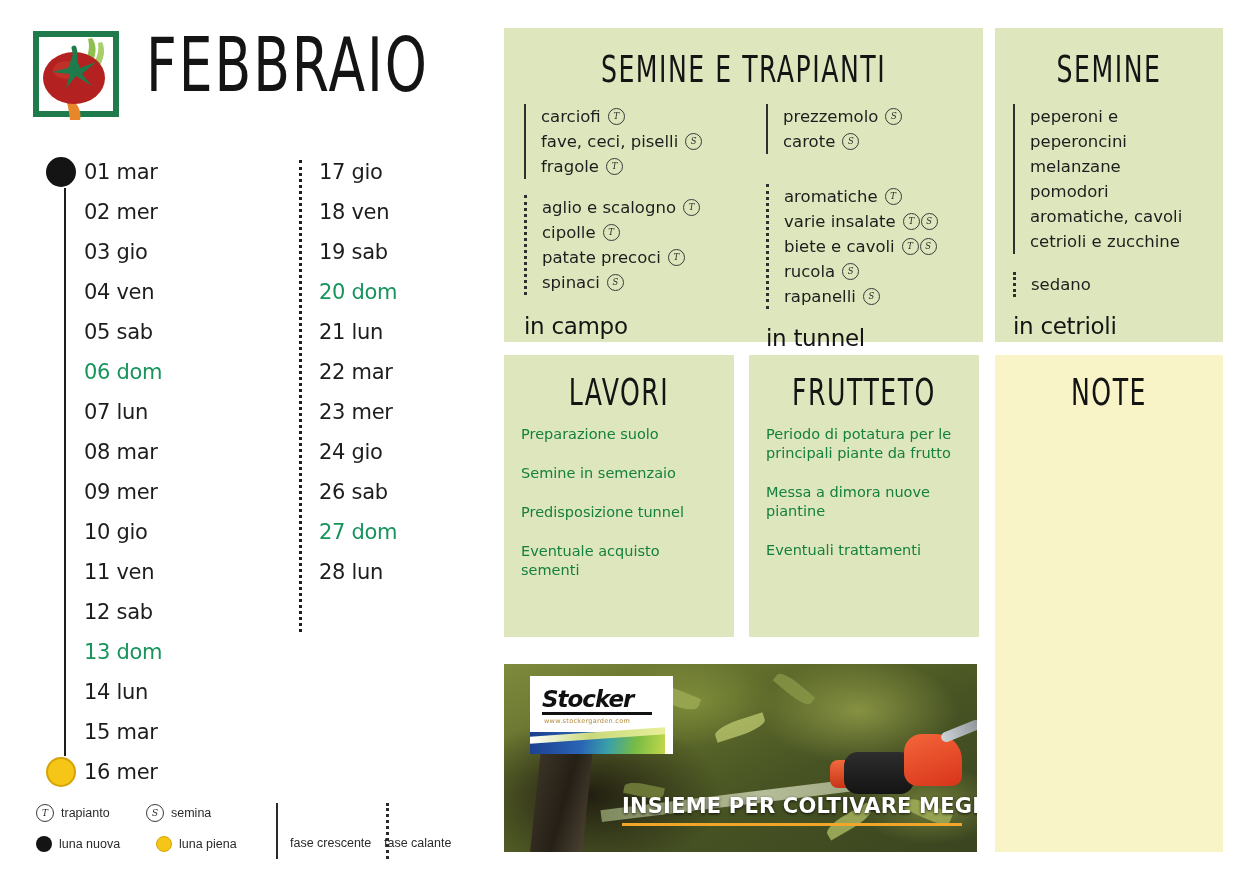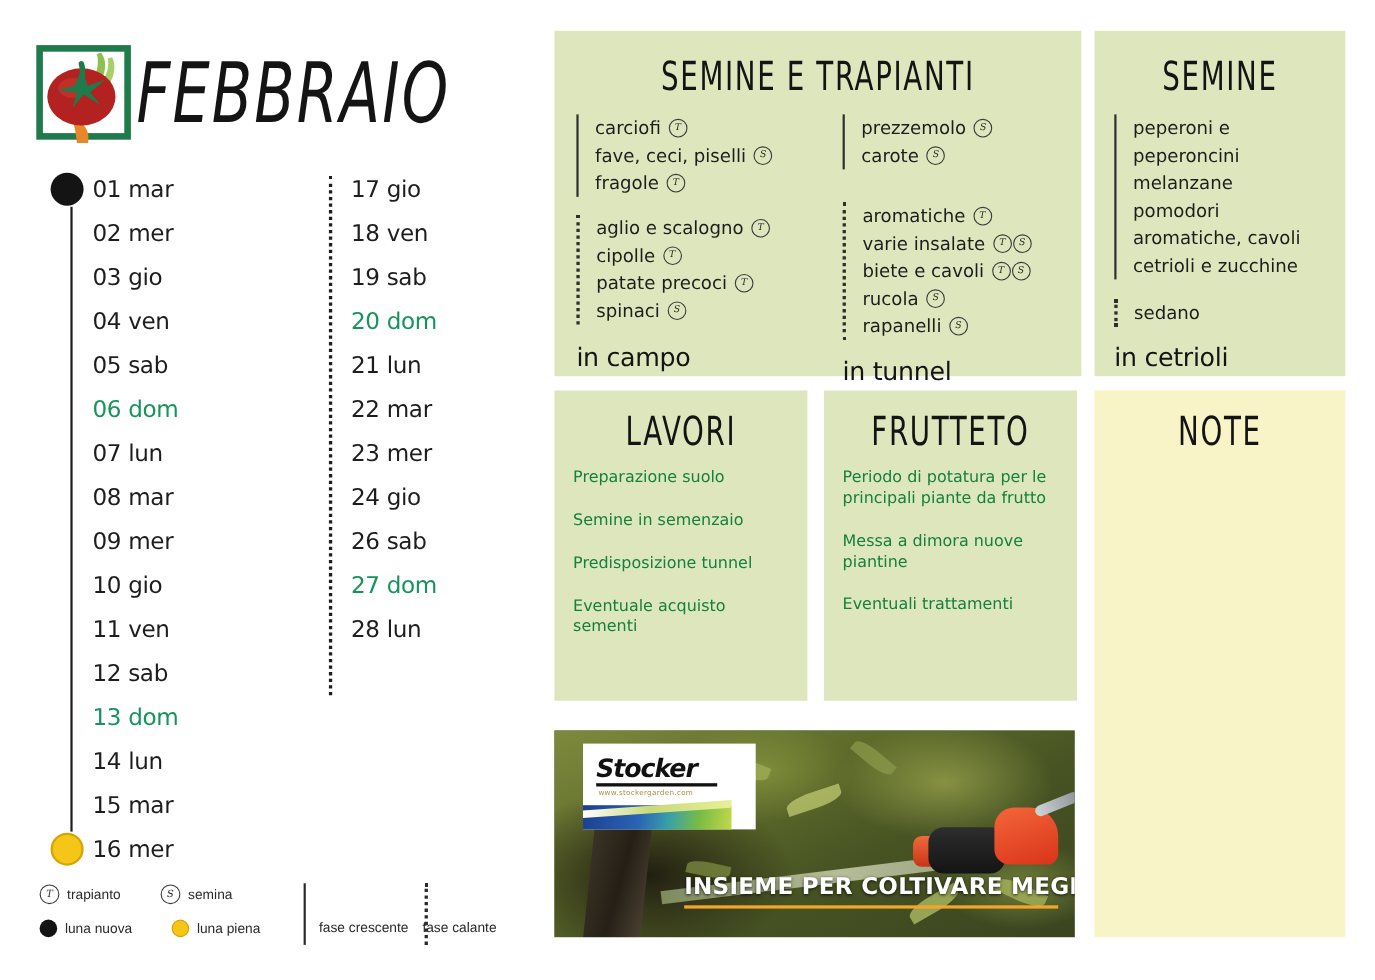--- a/index.html
+++ b/index.html
@@ -5,21 +5,21 @@
   html,body{margin:0;padding:0;background:#ffffff;}
   body{
     width:1250px;height:891px;
     font-family:"Liberation Sans", sans-serif;
     color:#1f1f1f;
     position:relative;
     overflow:hidden;
   }
 
   
-  #header{position:absolute;left:32px;top:28px;width:430px;height:112px;display:flex;align-items:center;font-style:italic;}
+  #header{position:absolute;left:32px;top:28px;width:430px;height:112px;display:flex;align-items:flex-start;gap:22px;}
   #logo{width:92px;height:92px;position:relative;flex:0 0 auto;}
   #month-title{
     font-family:"DejaVu Sans Condensed","DejaVu Sans", sans-serif;
     font-size:62px;font-weight:400;letter-spacing:2px;color:#141414;
     transform:scaleY(1.22) scaleX(0.96);transform-origin:left center;
     white-space:nowrap;
   }
 
   
   #calendar{position:absolute;left:28px;top:152px;width:460px;height:640px;}
@@ -108,21 +108,21 @@
   #branch{position:absolute;left:96px;top:126px;width:330px;height:12px;
     background:linear-gradient(90deg,#8d9a6a,#c8cfae,#9aa67a);transform:rotate(-7deg);opacity:.85;}
   #pruner-body{position:absolute;left:340px;top:88px;width:70px;height:42px;border-radius:14px;
     background:linear-gradient(180deg,#2d2d2d,#141414);}
   #pruner-head{position:absolute;left:400px;top:70px;width:58px;height:52px;border-radius:18px 26px 10px 14px;
     background:linear-gradient(160deg,#f4663a,#d8341a);}
   #pruner-blade{position:absolute;left:436px;top:62px;width:42px;height:10px;border-radius:5px;
     background:linear-gradient(90deg,#cfd4d8,#8d9296);transform:rotate(-22deg);}
   #pruner-grip{position:absolute;left:326px;top:96px;width:26px;height:28px;border-radius:8px;
     background:linear-gradient(180deg,#ef6a3c,#c83517);}
-  #stocker-logo{position:absolute;left:26px;top:12px;width:157px;height:78px;background:#ffffff;text-align:center;}
+  #stocker-logo{position:absolute;left:26px;top:12px;width:143px;height:78px;background:#ffffff;text-align:center;}
   #stocker-word{
     position:absolute;left:12px;top:10px;font-family:"DejaVu Sans", sans-serif;
     font-weight:bold;font-style:italic;font-size:23px;color:#111;letter-spacing:-1px;
   }
   #stocker-rule{position:absolute;left:12px;top:36px;width:110px;height:3px;background:#111;}
   #stocker-url{position:absolute;left:14px;top:41px;font-size:6.5px;color:#b08a3a;letter-spacing:.3px;
     font-family:"DejaVu Sans", sans-serif;}
   #stocker-swoosh{position:absolute;left:0;top:56px;width:135px;height:22px;
     background:linear-gradient(100deg,#1c3f8f 0%,#2a63b5 38%,#39a0a8 58%,#79bc44 78%,#c3d84a 100%);}
   #stocker-swoosh:after{content:"";position:absolute;left:0;top:0;width:100%;height:7px;

